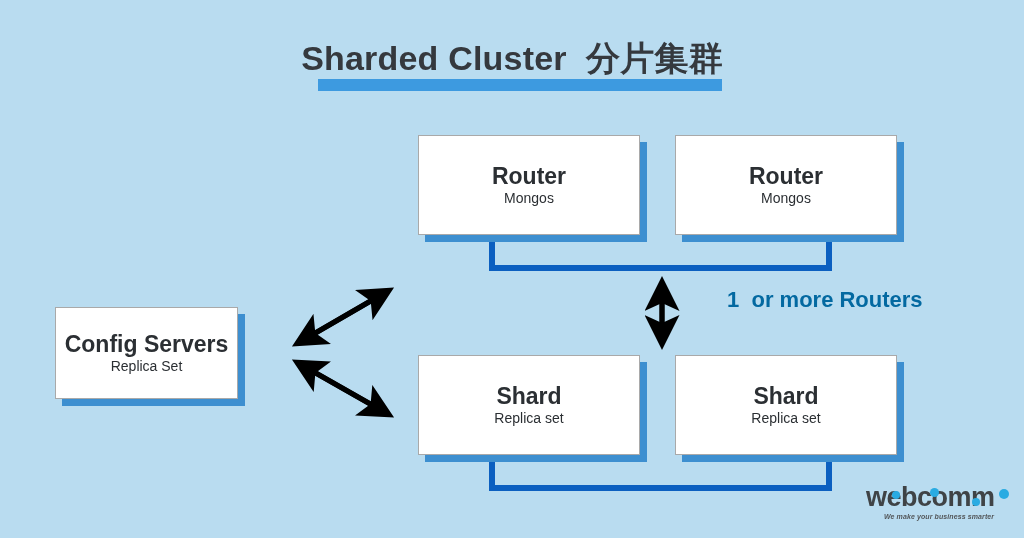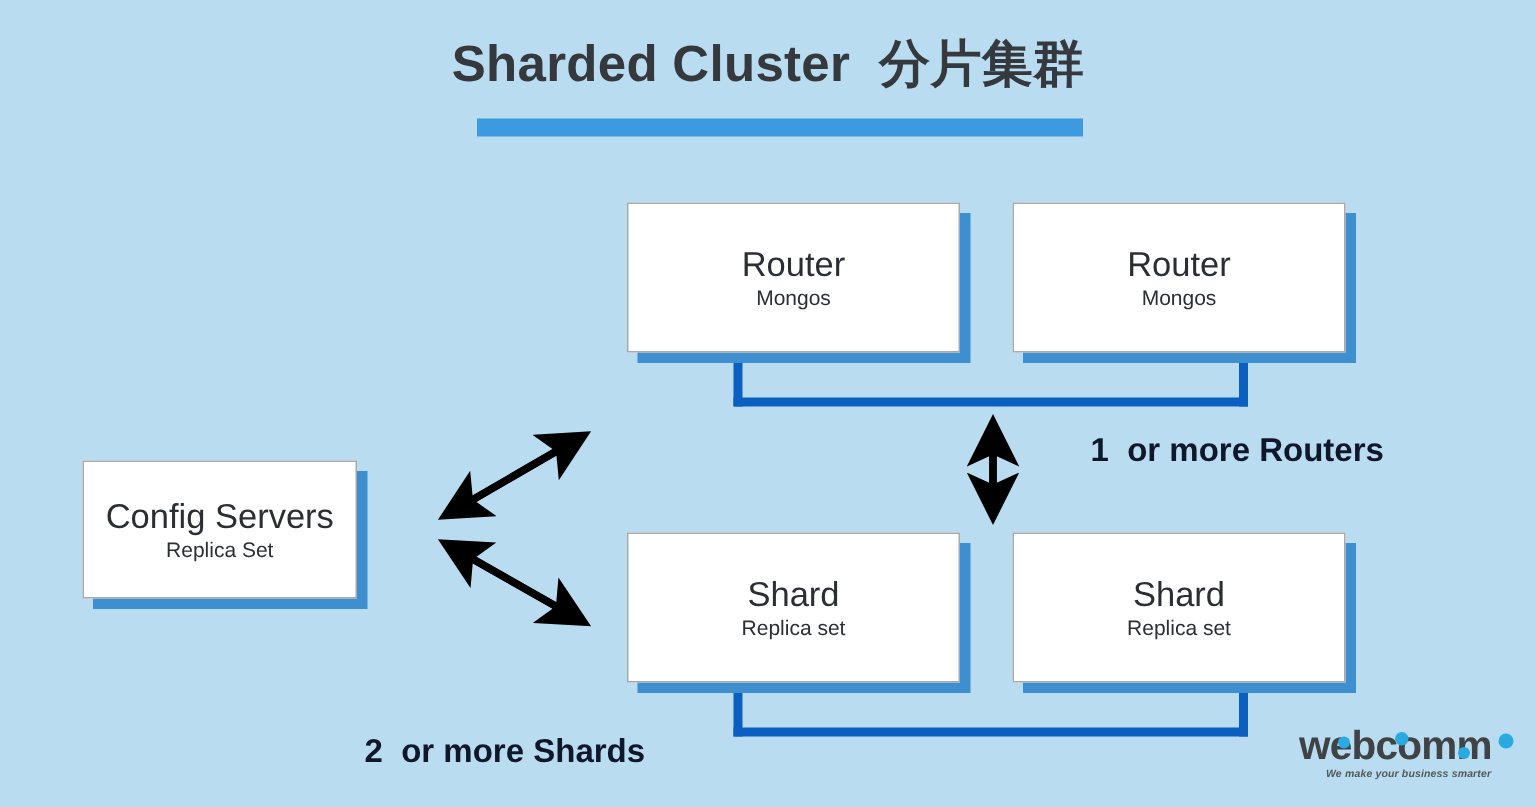--- a/index.html
+++ b/index.html
@@ -17,21 +17,21 @@
     position: relative;
     width: 1024px;
     height: 538px;
     background: #b9dcf0;
   }
 
   
   .title {
     position: absolute;
     left: 0;
-    top: 20px;
+    top: 36px;
     width: 1024px;
     text-align: center;
     font-size: 34px;
     font-weight: bold;
     color: #35393e;
     letter-spacing: 0.2px;
     white-space: pre;
   }
   .title-rule {
     position: absolute;
@@ -50,21 +50,21 @@
     box-sizing: border-box;
     box-shadow: 7px 7px 0 0 #3d8fd0;
     display: flex;
     flex-direction: column;
     align-items: center;
     justify-content: center;
     z-index: 4;
   }
   .node .line1 {
     font-size: 23px;
-    font-weight: normal;
+    font-weight: bold;
     color: #2b2f33;
     line-height: 1.18;
   }
   .node .line2 {
     font-size: 14px;
     font-weight: normal;
     color: #2b2f33;
     line-height: 1.24;
   }
 
@@ -96,21 +96,21 @@
     overflow: visible;
   }
   #arrow-vertical { left: 640px; top: 275px; }
   #arrow-config   { left: 278px; top: 268px; }
 
   
   .callout {
     position: absolute;
     font-size: 22px;
     font-weight: bold;
-    color: #0f172a;
+    color: #0369a1;
     white-space: pre;
     z-index: 6;
   }
   #label-routers { left: 727px; top: 287px; }
   #label-shards  { left: 243px; top: 488px; }
 
   
   #logo {
     position: absolute;
     left: 866px;
@@ -214,21 +214,20 @@
       <line x1="22" y1="74" x2="110" y2="23" stroke="#000000" stroke-width="5" marker-end="url(#headDiag)"></line>
     </g>
       lower-right --&gt;
     <g>
       <line x1="108" y1="145" x2="20" y2="95" stroke="#000000" stroke-width="5" marker-end="url(#headDiag)"></line>
       <line x1="22" y1="96" x2="110" y2="146" stroke="#000000" stroke-width="5" marker-end="url(#headDiag)"></line>
     </g>
   </svg>
 
   <div class="callout" id="label-routers">1  or more Routers</div>
-  <div class="callout" id="label-shards">2  or more Shards</div>
 
   <div id="logo">
     <div class="wordmark">webcomm</div>
     <span class="dot dot-a"></span>
     <span class="dot dot-b"></span>
     <span class="dot dot-c"></span>
     <span class="dot dot-d"></span>
     <div class="tagline">We make your business smarter</div>
   </div>
 

